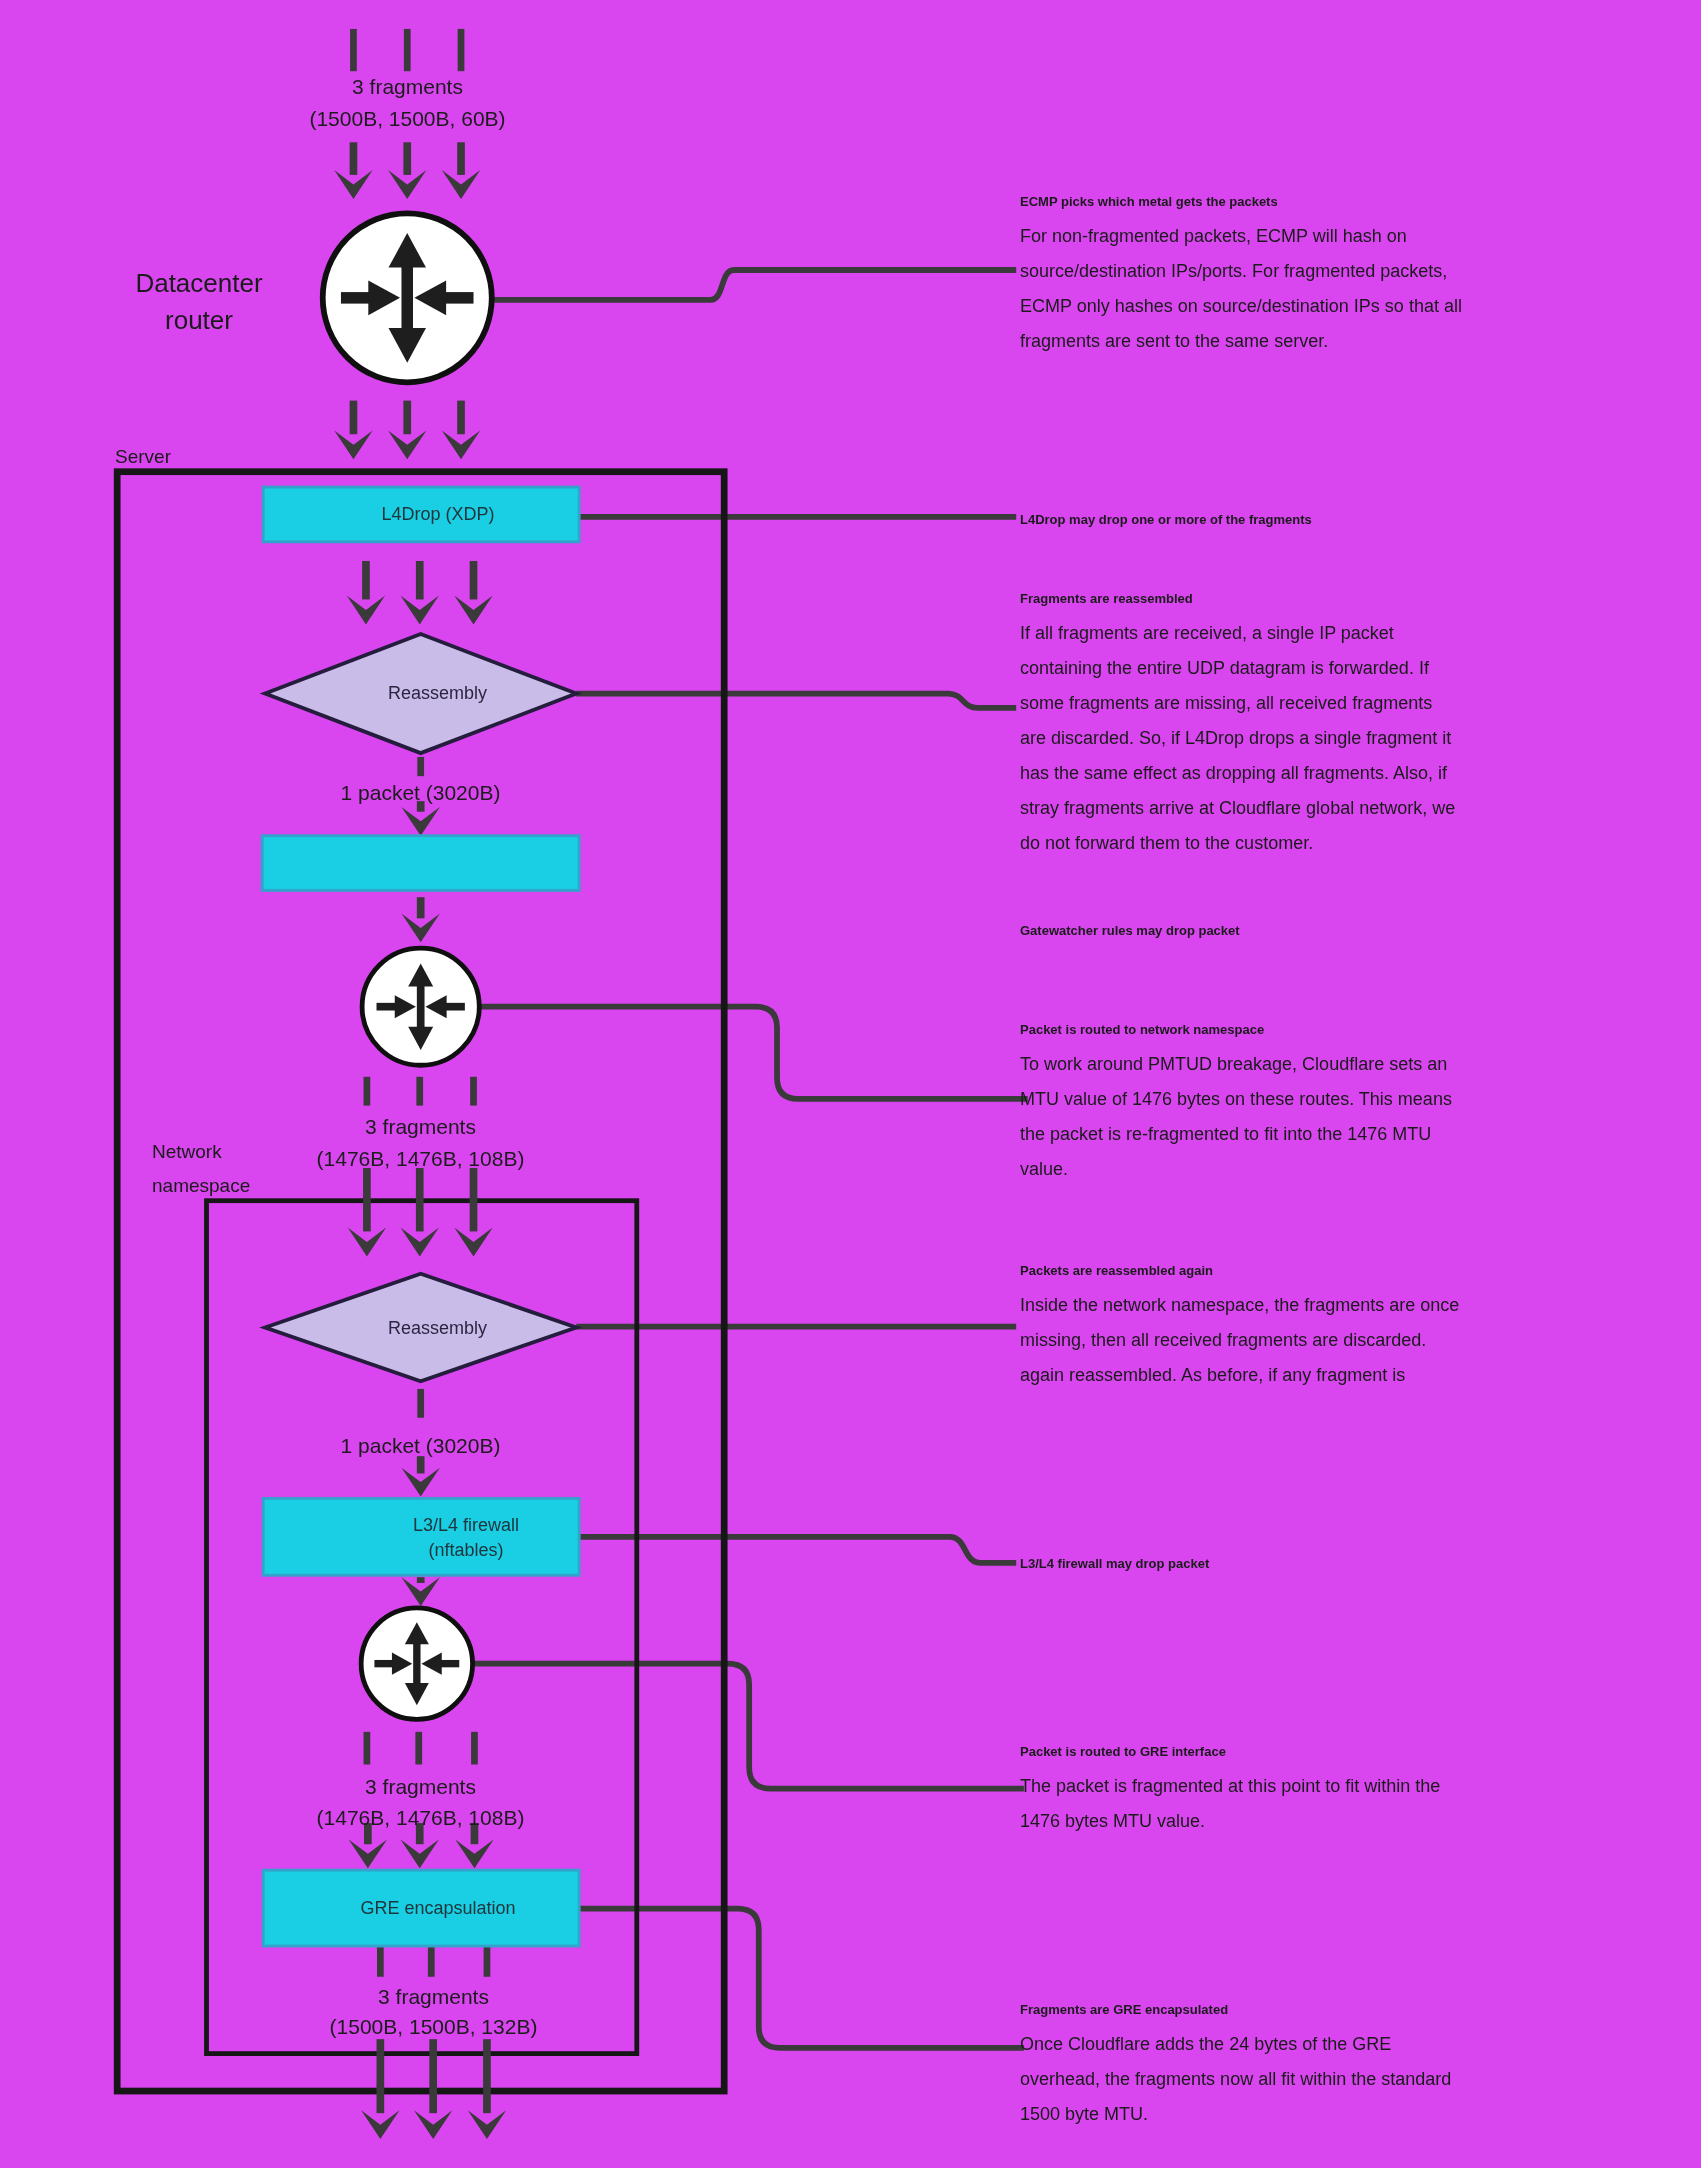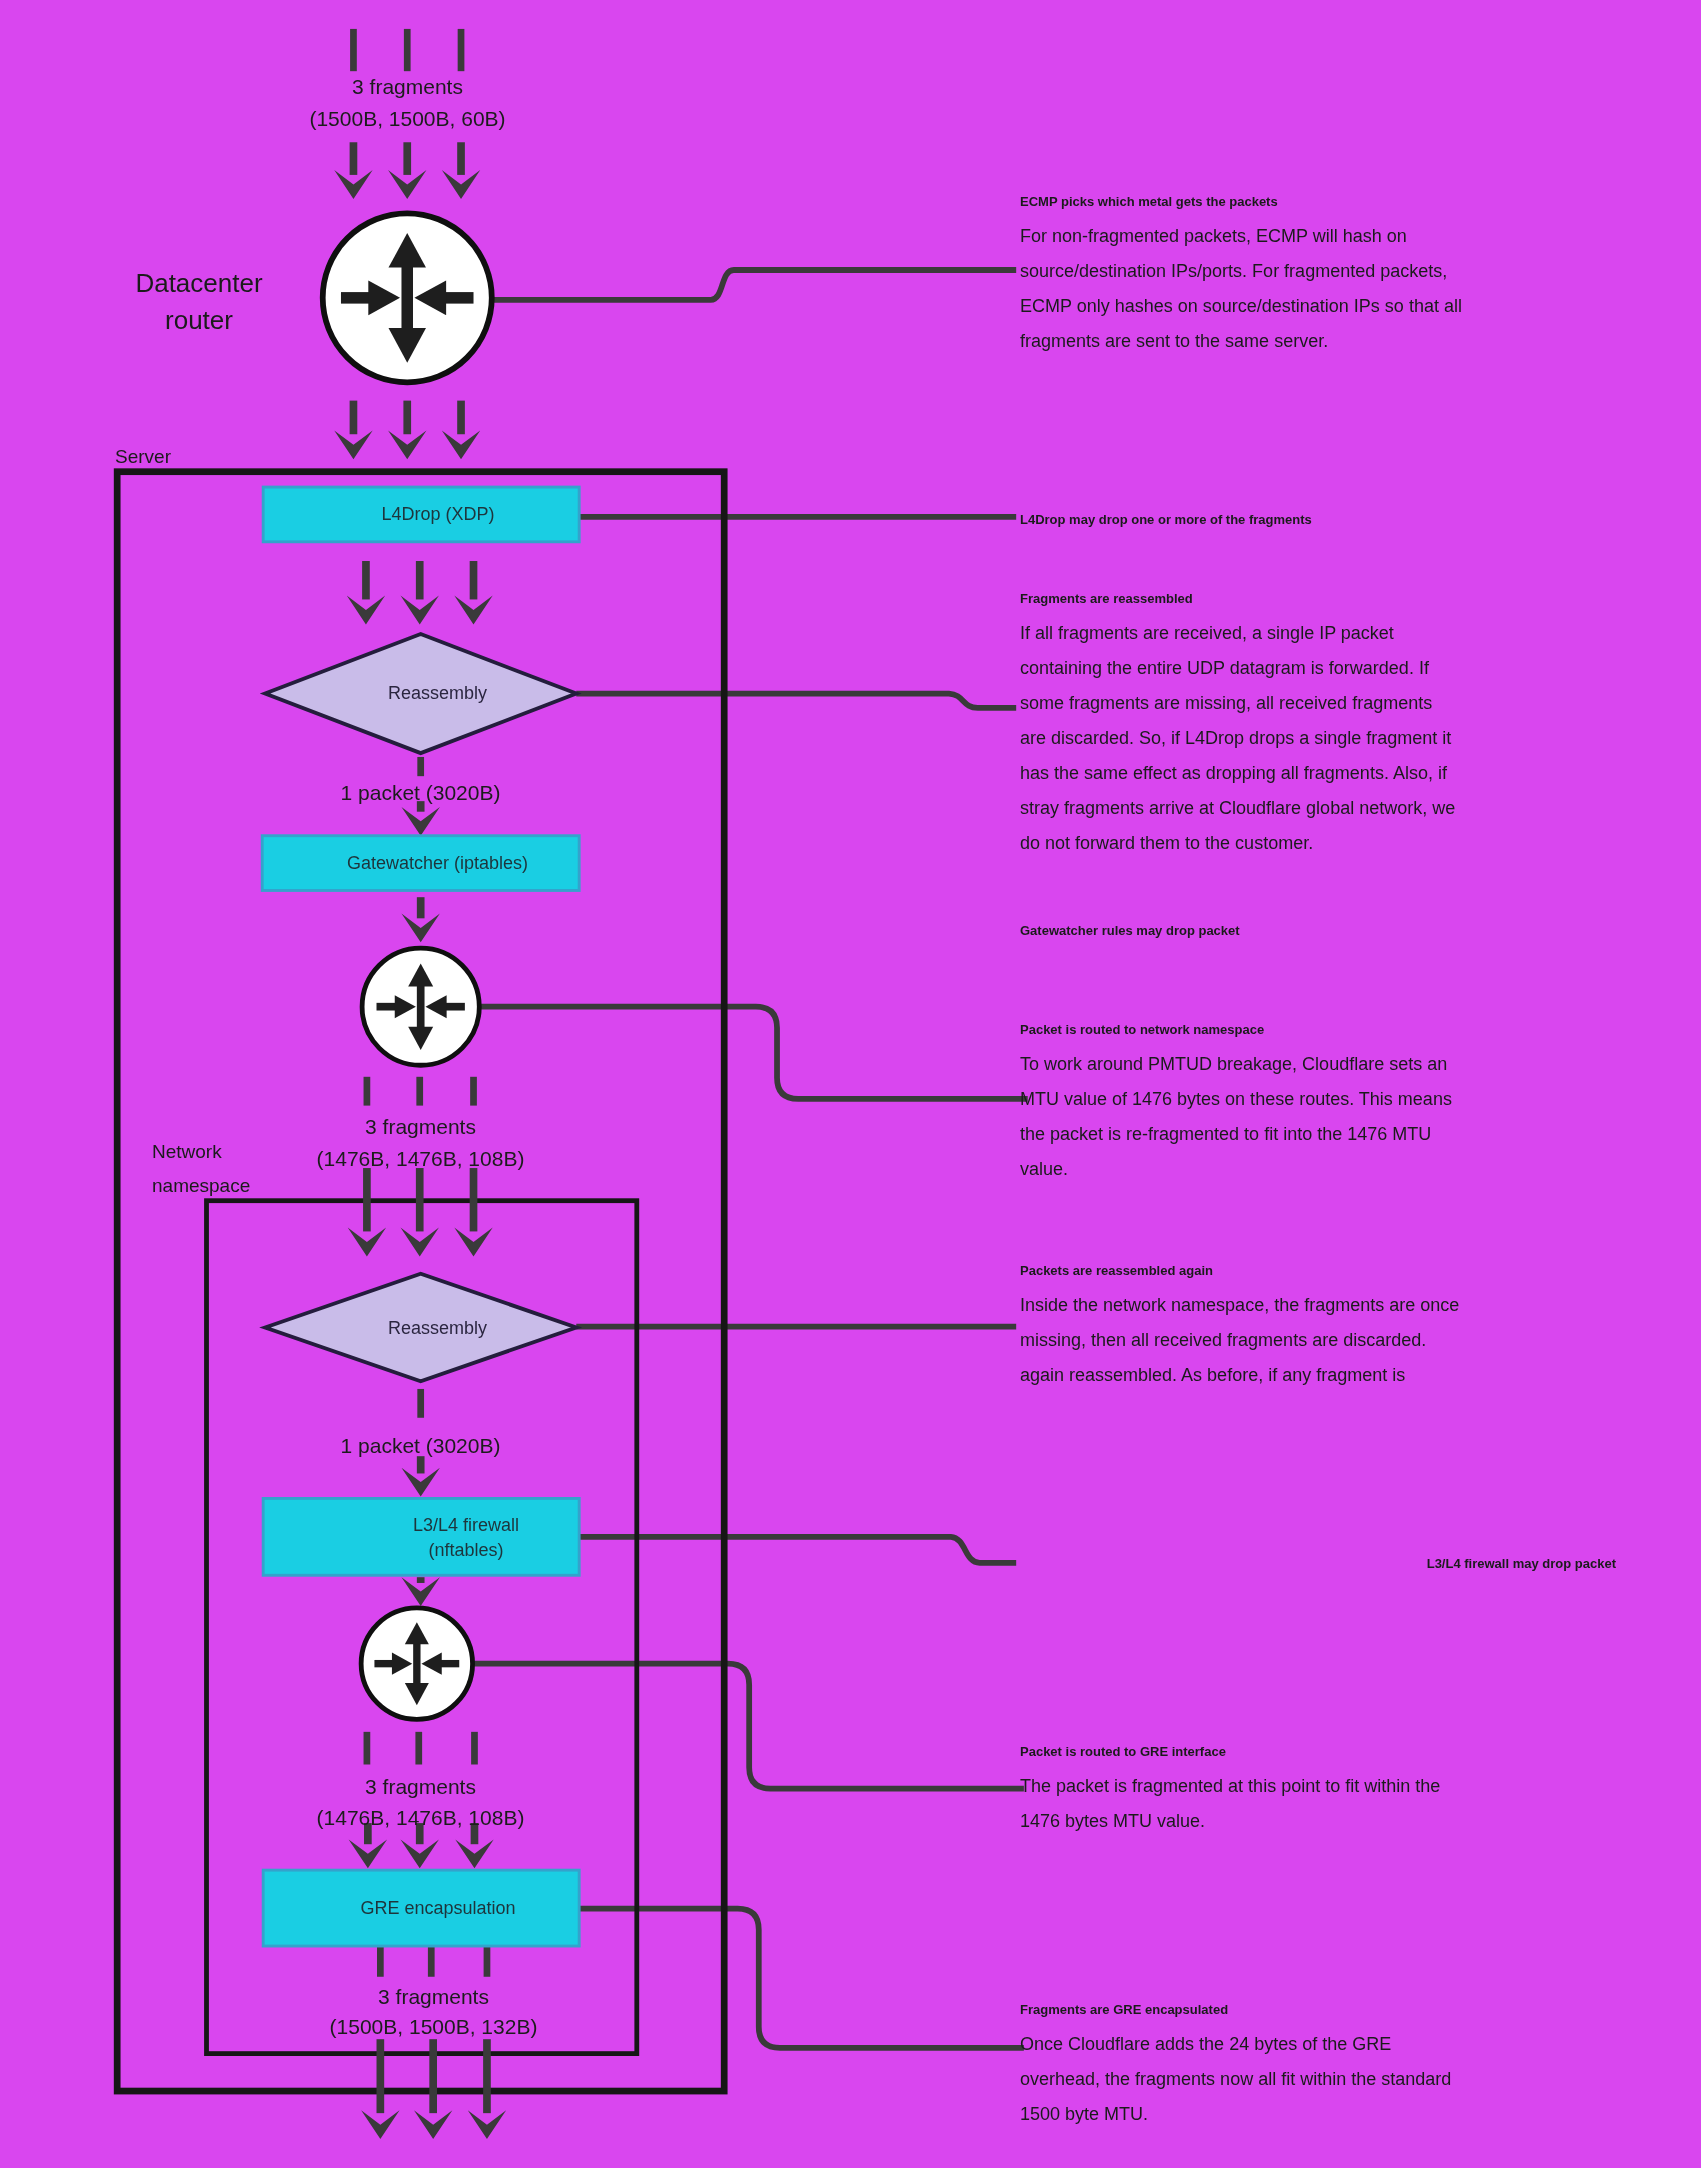--- a/index.html
+++ b/index.html
@@ -164,23 +164,20 @@
   <div class="node-label" style="left:263px;top:487px;width:316px;height:55px;">
     <span>L4Drop (XDP)</span>
   </div>
 
   <div class="node-label diamond-label" style="left:265px;top:634px;width:311px;height:119px;">
     <span>Reassembly</span>
   </div>
 
   <div class="flow-label" style="left:257px;top:777px;">1 packet (3020B)</div>
 
-  <div class="node-label" style="left:262px;top:836px;width:317px;height:55px;">
-    <span>Gatewatcher (iptables)</span>
-  </div>
 
   <div class="flow-label" style="left:257px;top:1111px;">
     <div>3 fragments</div>
     <div>(1476B, 1476B, 108B)</div>
   </div>
 
   <div class="container-label" style="left:152px;top:1135px;">
     <div>Network</div>
     <div>namespace</div>
   </div>
@@ -255,21 +252,21 @@
 
   <div class="ann" style="top:1253px;">
     <div class="ann-h">Packets are reassembled again</div>
     <div>
         <div class="bline">Inside the network namespace, the fragments are once</div>
         <div class="bline">missing, then all received fragments are discarded.</div>
         <div class="bline">again reassembled. As before, if any fragment is</div>
       </div>
   </div>
 
-  <div class="ann" style="top:1546px;text-align:right;">
+  <div class="ann" style="top:1546px;">
     <div class="ann-h">L3/L4 firewall may drop packet</div>
   </div>
 
   <div class="ann" style="top:1734px;">
     <div class="ann-h">Packet is routed to GRE interface</div>
     <div>
         <div class="bline">The packet is fragmented at this point to fit within the</div>
         <div class="bline">1476 bytes MTU value.</div>
       </div>
   </div>

